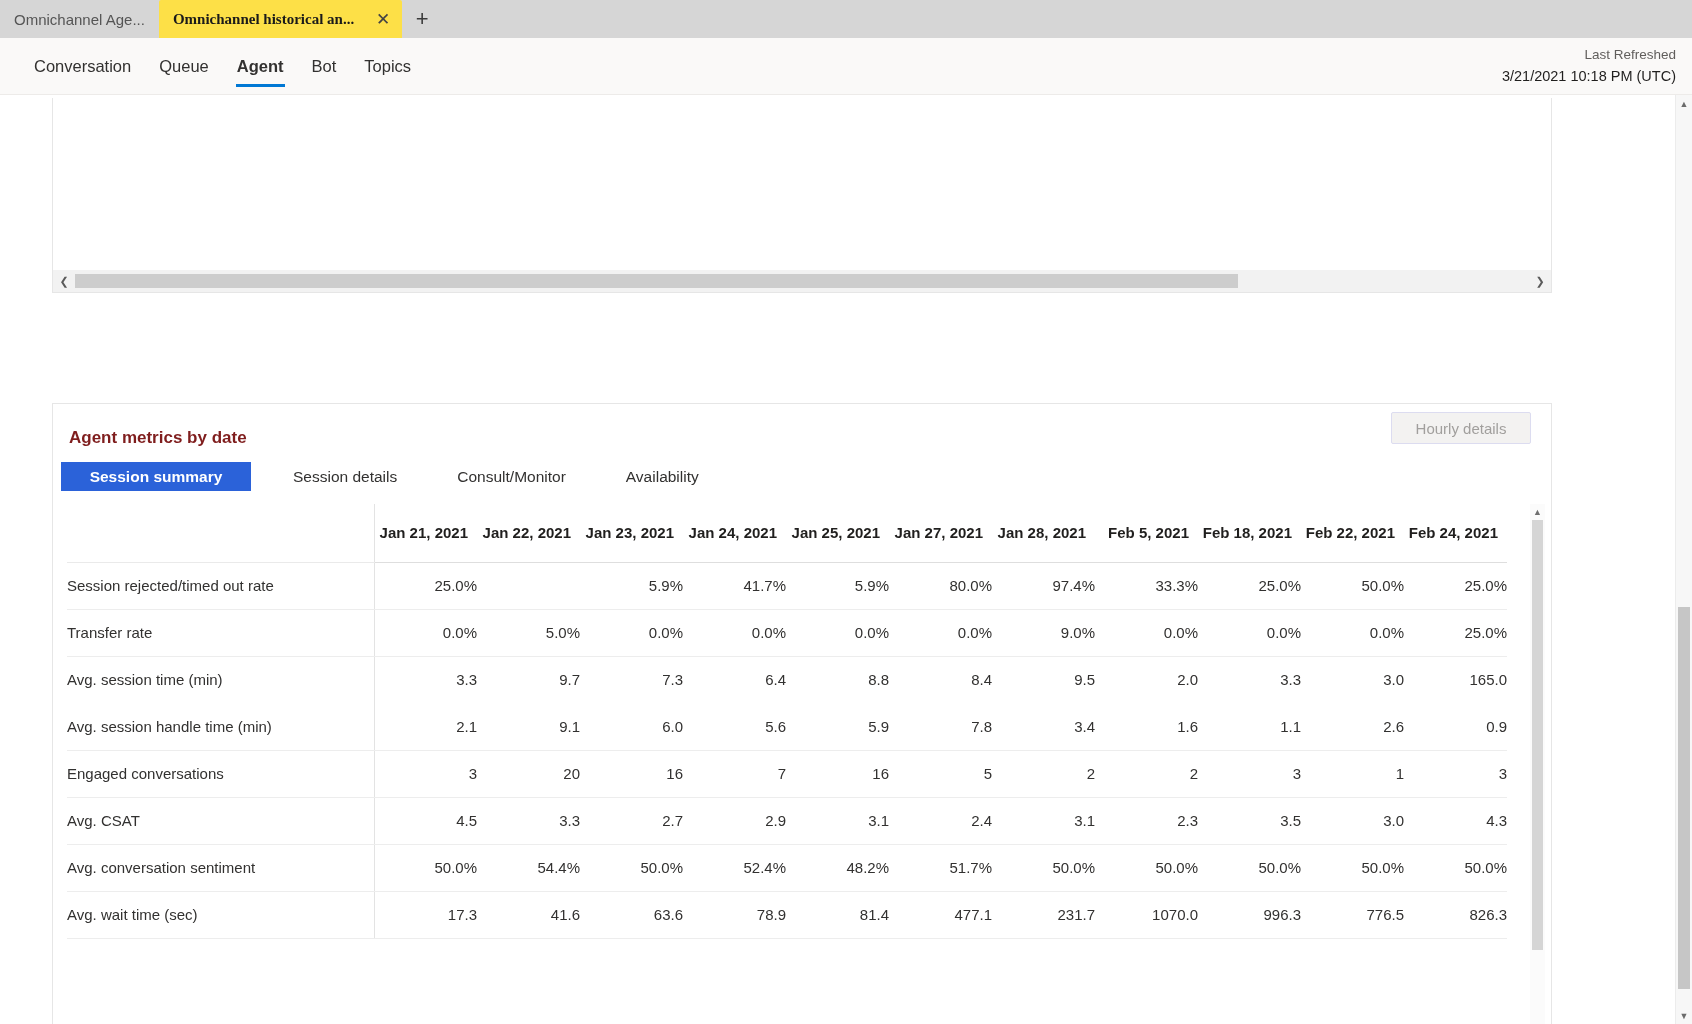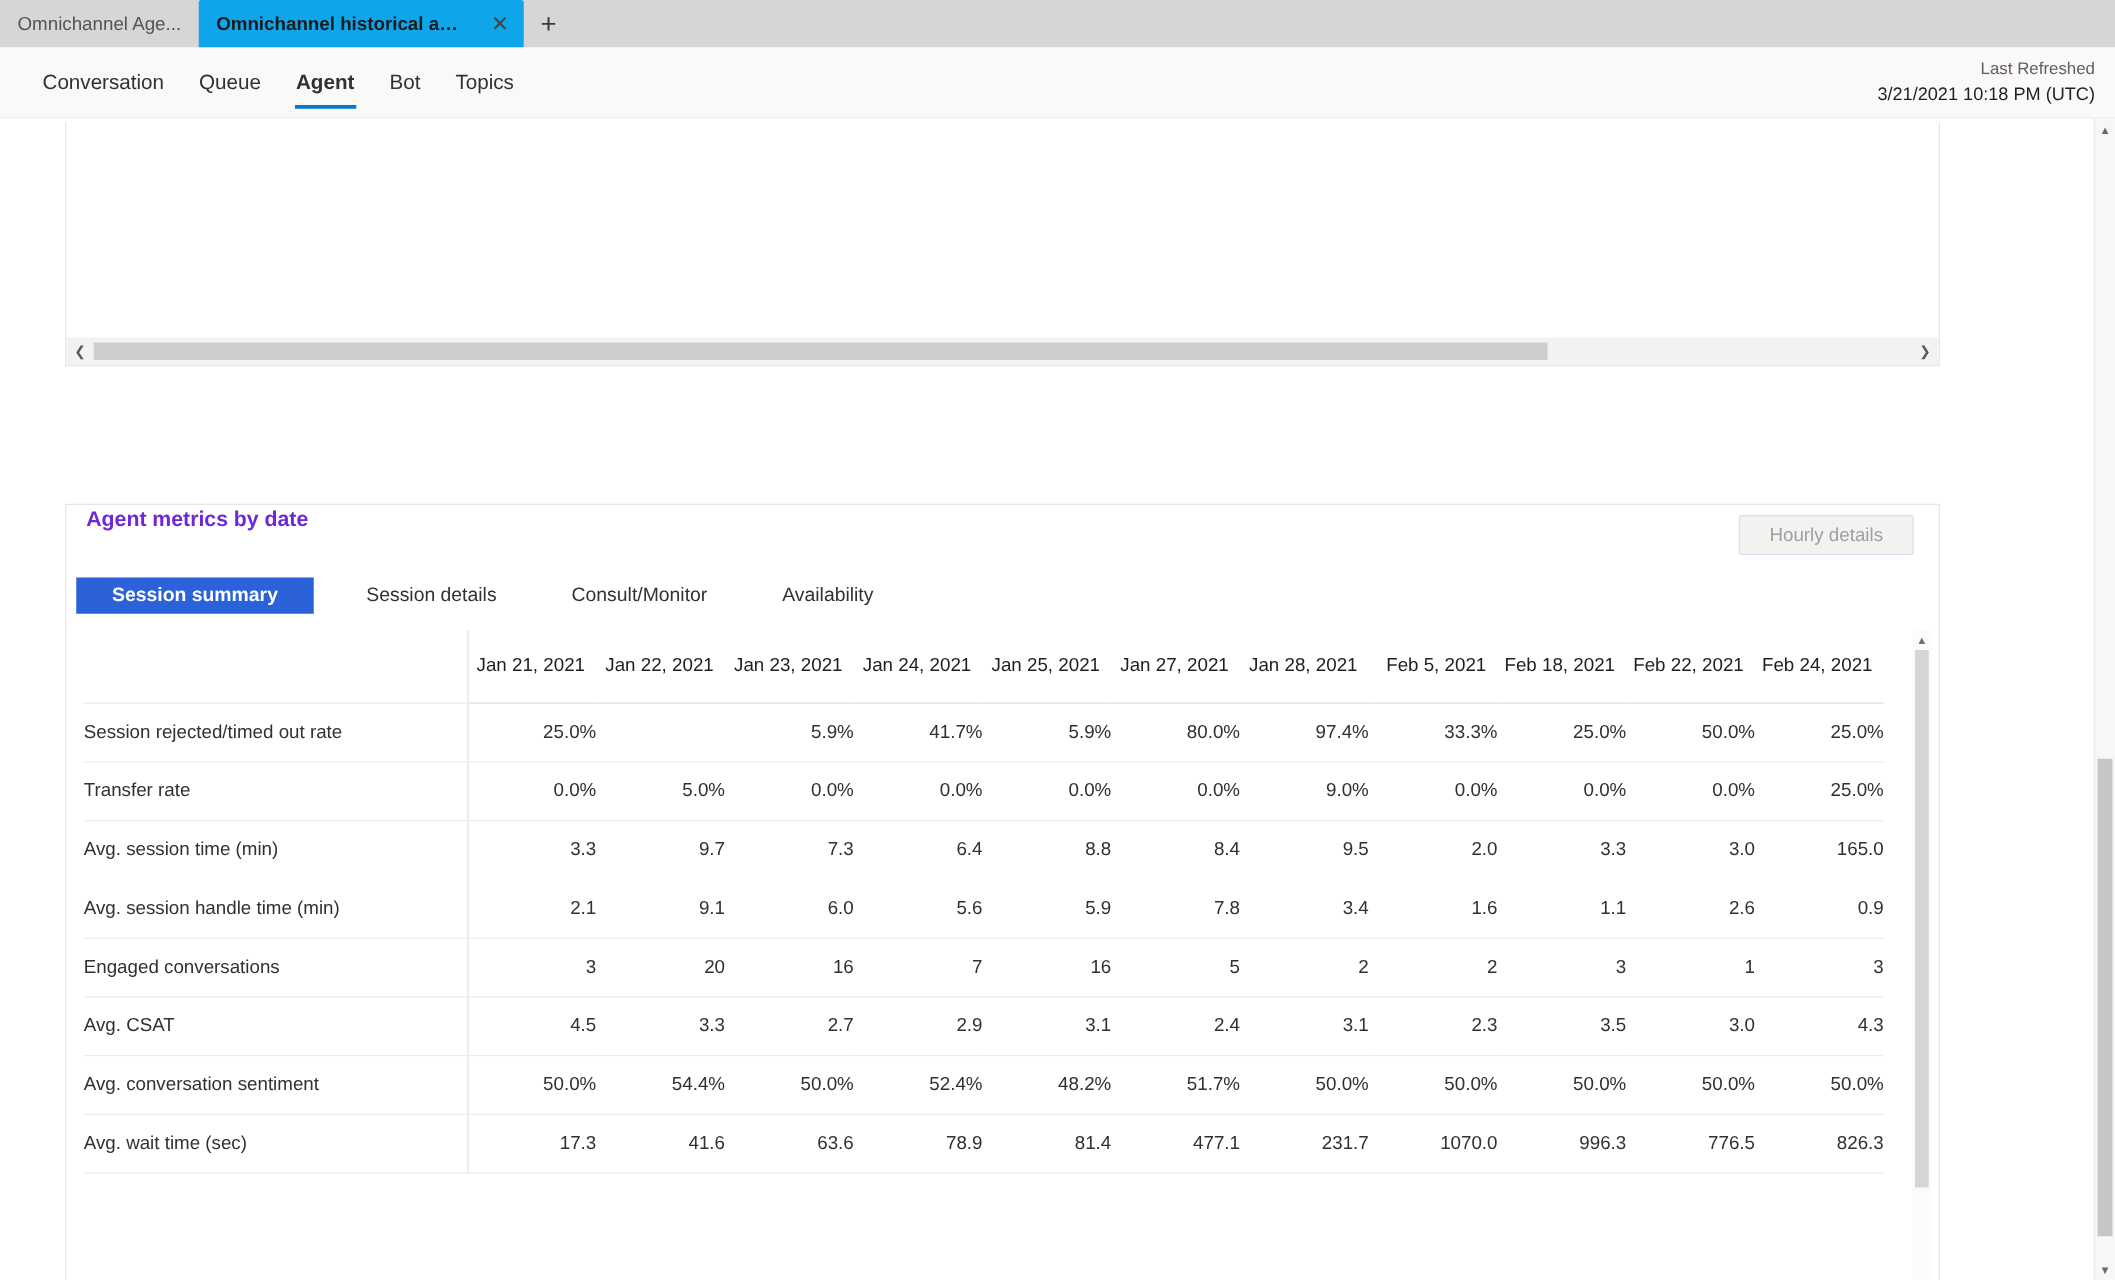--- a/index.html
+++ b/index.html
@@ -27,26 +27,27 @@
     align-items: center;
     padding: 0 14px;
     font-size: 15px;
     color: #4a4a4a;
     max-width: 260px;
     white-space: nowrap;
     cursor: default;
   }
   .tab.inactive { color: #555; }
   .tab.active {
-    background: #0ea5e9;
+    background: #fde047;
     color: #1a1a1a;
     font-weight: 600;
     border-top-left-radius: 2px;
     border-top-right-radius: 2px;
     padding-right: 8px;
+    font-family: Liberation Serif, serif;
   }
   .tab-title { overflow: hidden; text-overflow: ellipsis; }
   .tab-close {
     margin-left: 18px;
     width: 22px; height: 22px;
     display: flex; align-items: center; justify-content: center;
     font-size: 17px; color: #444; font-weight: 300;
     line-height: 1;
   }
   .tab-new {
@@ -195,23 +196,23 @@
     left: 52px;
     top: 308px;
     width: 1500px;
     height: 670px;
     background: #ffffff;
     border: 1px solid #e6e6e6;
   }
   .card-title {
     position: absolute;
     left: 16px;
-    top: 2px;
+    top: 24px;
     font-size: 17px;
-    color: #6d28d9;
+    color: #7f1d1d;
     font-weight: 600;
   }
   .hourly-btn {
     position: absolute;
     right: 20px;
     top: 8px;
     width: 140px;
     height: 32px;
     border: 1px solid #dcdcf0;
     background: #f3f2f1;
@@ -265,21 +266,21 @@
     color: #323130;
   }
   table.metrics th, table.metrics td {
     padding: 0;
     height: 47px;
     vertical-align: middle;
     font-weight: 400;
   }
   table.metrics thead th {
     height: 58px;
-    font-weight: 400;
+    font-weight: 700;
     color: #201f1e;
     text-align: right;
     padding-right: 9px;
     white-space: nowrap;
     font-size: 15px;
     margin-left: 40px;
   }
   table.metrics thead th.rowhead {
     border-bottom: 1px solid #eaeaea;
     border-right: 1px solid #e3e3e3;

